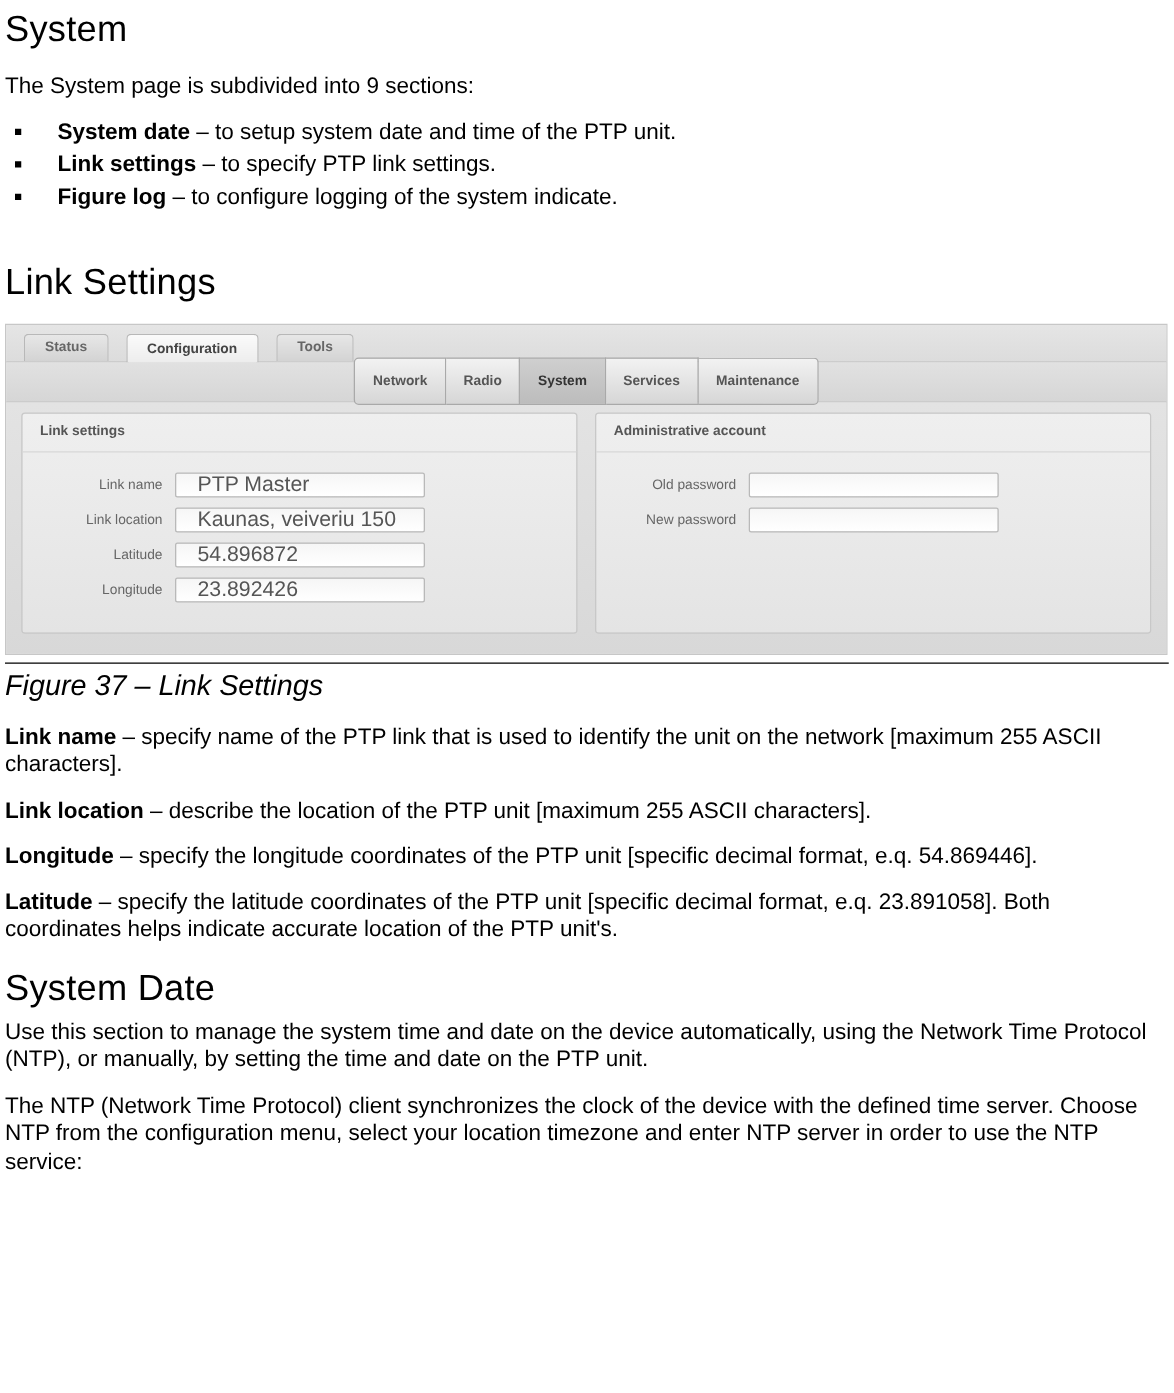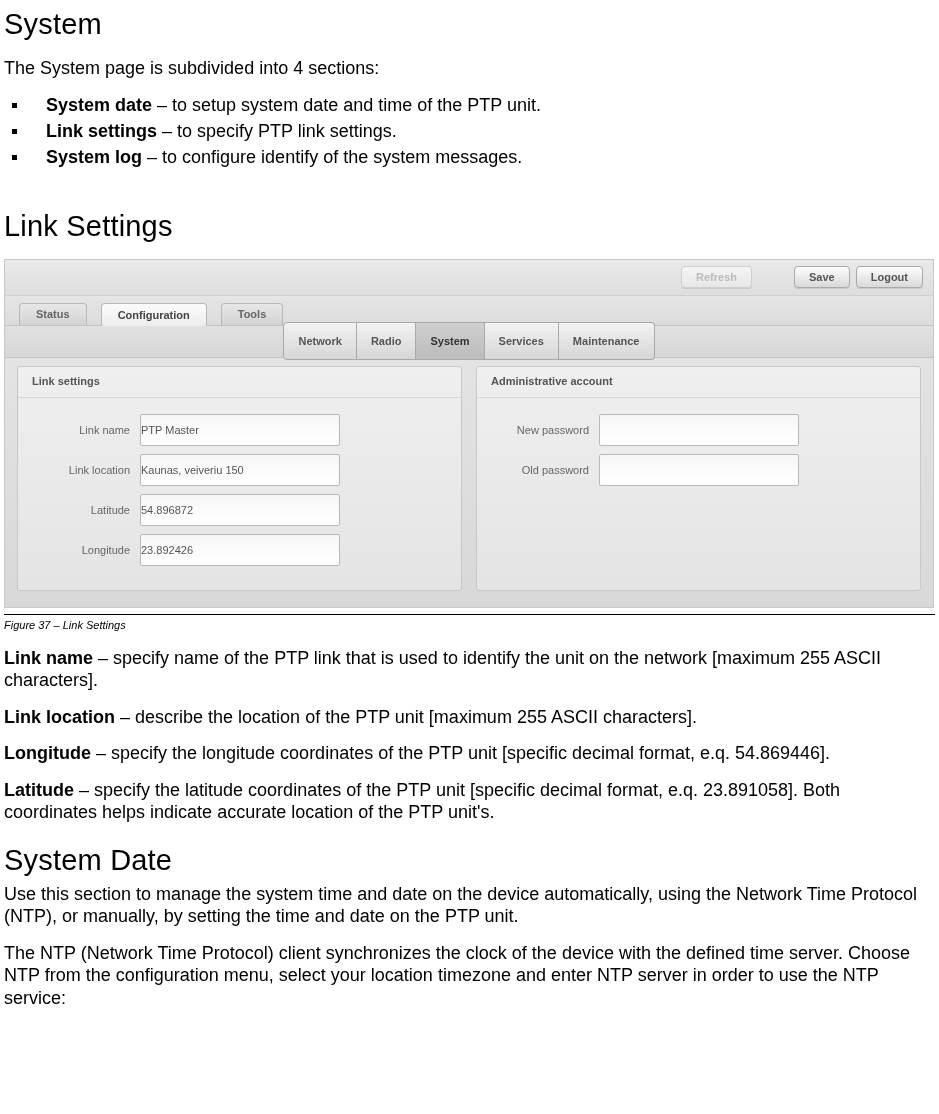--- a/index.html
+++ b/index.html
@@ -36,21 +36,21 @@
     position: absolute;
     left: 2px;
     top: 9px;
     width: 5px;
     height: 5px;
     background: #000;
   }
   .b { font-weight: 700; }
   .caption {
     font-style: italic;
-    font-size: 11px;
+    font-size: 23px;
     border-top: 1px solid #000;
     padding-top: 4px;
     margin: 0 0 16px 0;
     width: 100%;
   }
 
   
   .shot {
     width: 930px;
     border: 1px solid #c7c7c7;
@@ -173,53 +173,47 @@
   }
   .row label {
     width: 104px;
     text-align: right;
     padding-right: 10px;
     color: #666;
   }
   .row input[type=text], .row input[type=password] {
     flex: 1;
     max-width: 200px;
-    height: 32px;
+    height: 20px;
     border: 1px solid #b9b9b9;
     border-radius: 2px;
     background: linear-gradient(#f6f6f6,#ffffff);
-    padding: 0 0;
+    padding: 0 17px;
     font-family: inherit;
-    font-size: 11px;
+    font-size: 17px;
     color: #555;
   }
   .btnrow { padding-left: 114px; margin-top: 2px; }
 </style>
 </head>
 <body>
 
 <h1>System</h1>
 
-<p>The System page is subdivided into 4 sections:</p>
+<p>The System page is subdivided into 9 sections:</p>
 
 <ul class="square">
   <li><span class="b">System date</span><span> – to setup system date and time of the PTP unit.</span></li>
   <li><span class="b">Link settings</span><span> – to specify PTP link settings.</span></li>
-  <li><span class="b">System log</span><span> – to configure identify of the system messages.</span></li>
+  <li><span class="b">Figure log</span><span> – to configure logging of the system indicate.</span></li>
 </ul>
 
 <h1>Link Settings</h1>
 
 <div class="shot">
-  <div class="topbar">
-    <span class="gbtn disabled">Refresh</span>
-    <span style="flex:0 0 30px"></span>
-    <span class="gbtn">Save</span>
-    <span class="gbtn">Logout</span>
-  </div>
   <div class="tabs1">
     <span class="tab1">Status</span>
     <span class="tab1 active">Configuration</span>
     <span class="tab1">Tools</span>
   </div>
   <div class="tabs2">
     <span class="tab2">Network</span>
     <span class="tab2">Radio</span>
     <span class="tab2 active">System</span>
     <span class="tab2">Services</span>
@@ -244,25 +238,25 @@
         <div class="row">
           <label>Longitude</label>
           <input type="text" value="23.892426" style="">
         </div>
       </div>
     </div>
     <div class="panel">
       <div class="panel-h">Administrative account</div>
       <div class="panel-body">
         <div class="row">
+          <label>Old password</label>
+          <input type="password" style="">
+        </div>
+        <div class="row">
           <label>New password</label>
-          <input type="password" style="">
-        </div>
-        <div class="row">
-          <label>Old password</label>
           <input type="password" style="">
         </div>
       </div>
     </div>
   </div>
 </div>
 
 <div class="caption">Figure 37 – Link Settings</div>
 
 <p><span class="b">Link name</span><span> – specify name of the PTP link that is used to identify the unit on the network [maximum 255 ASCII characters].</span></p>

